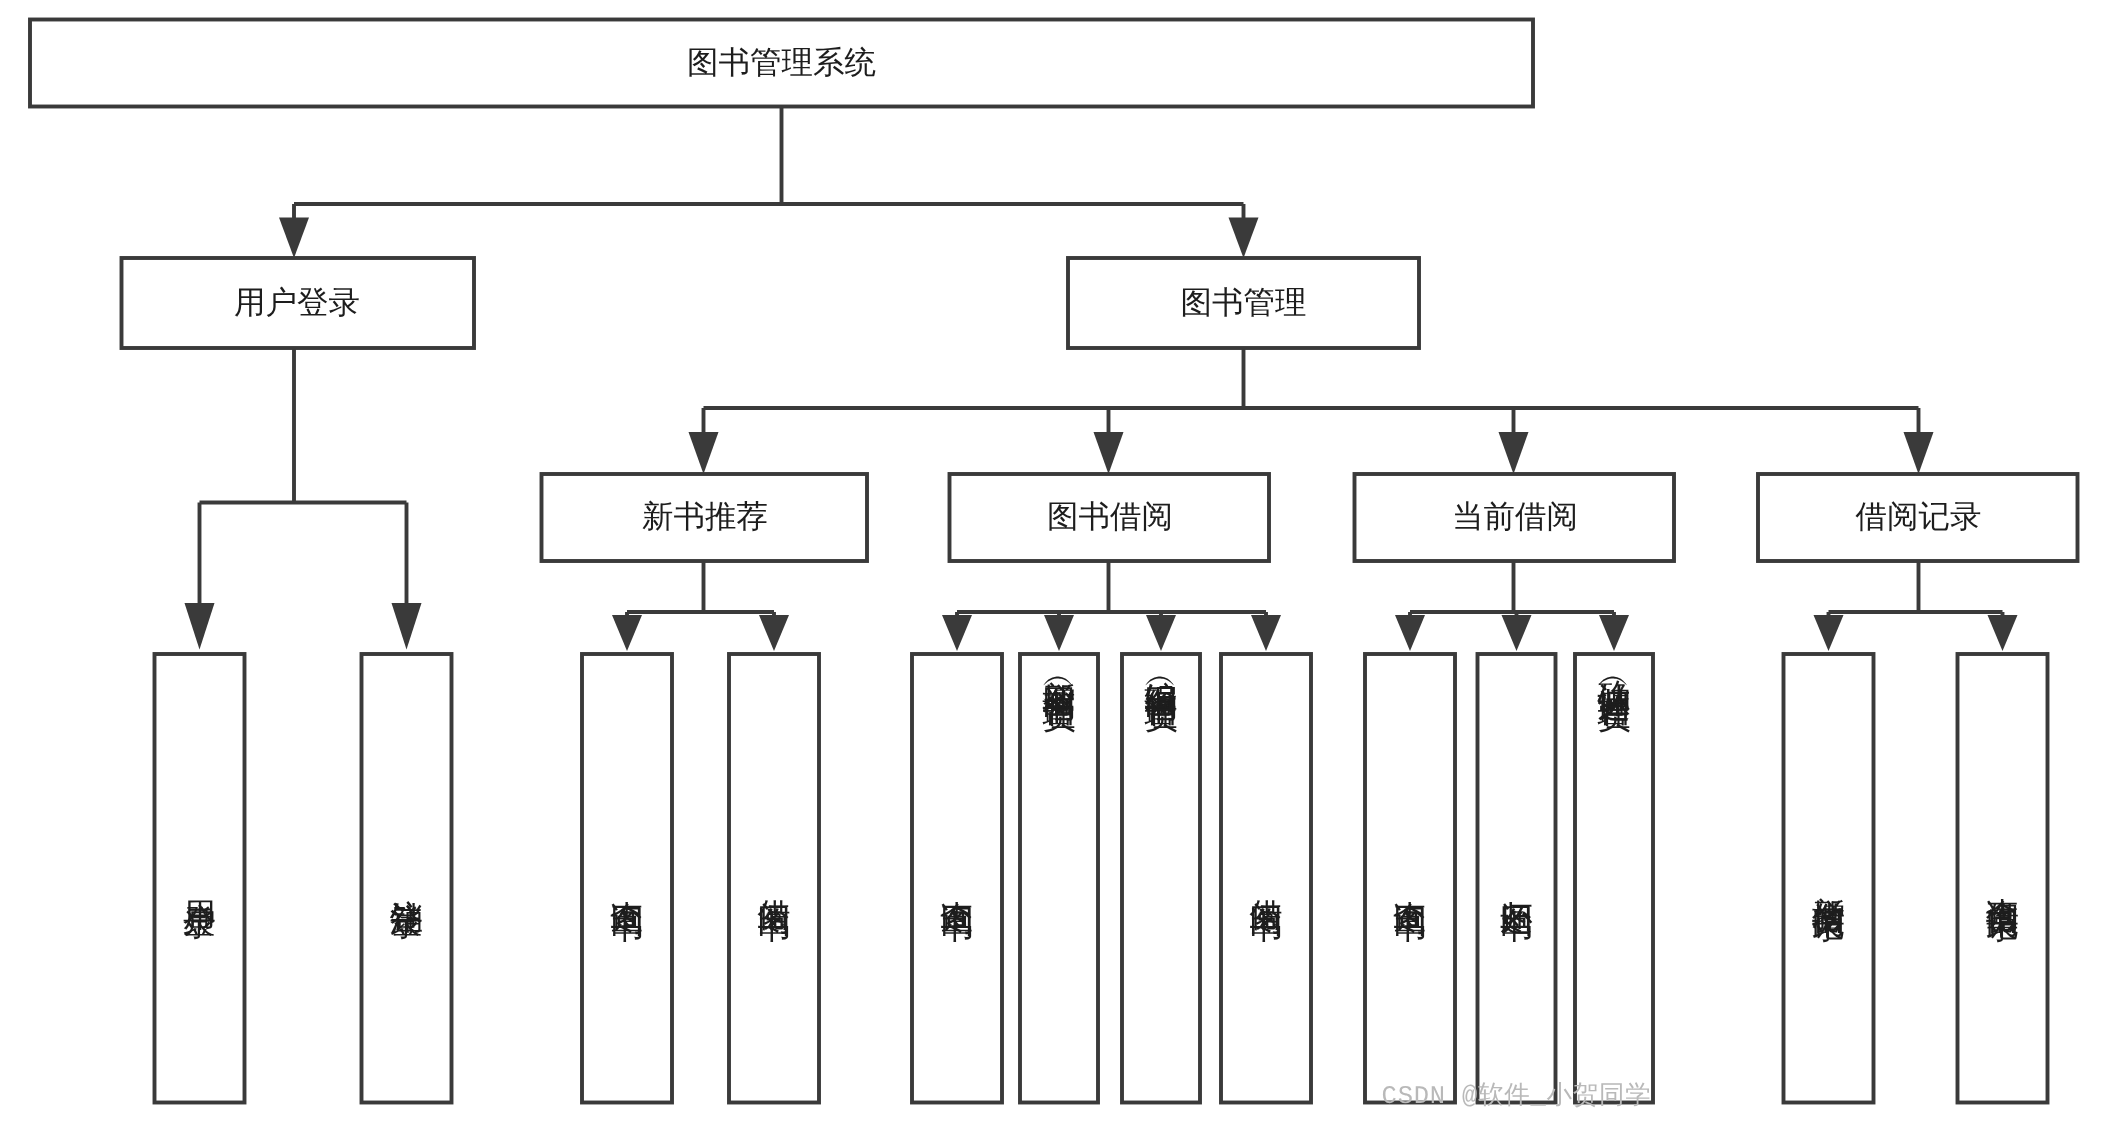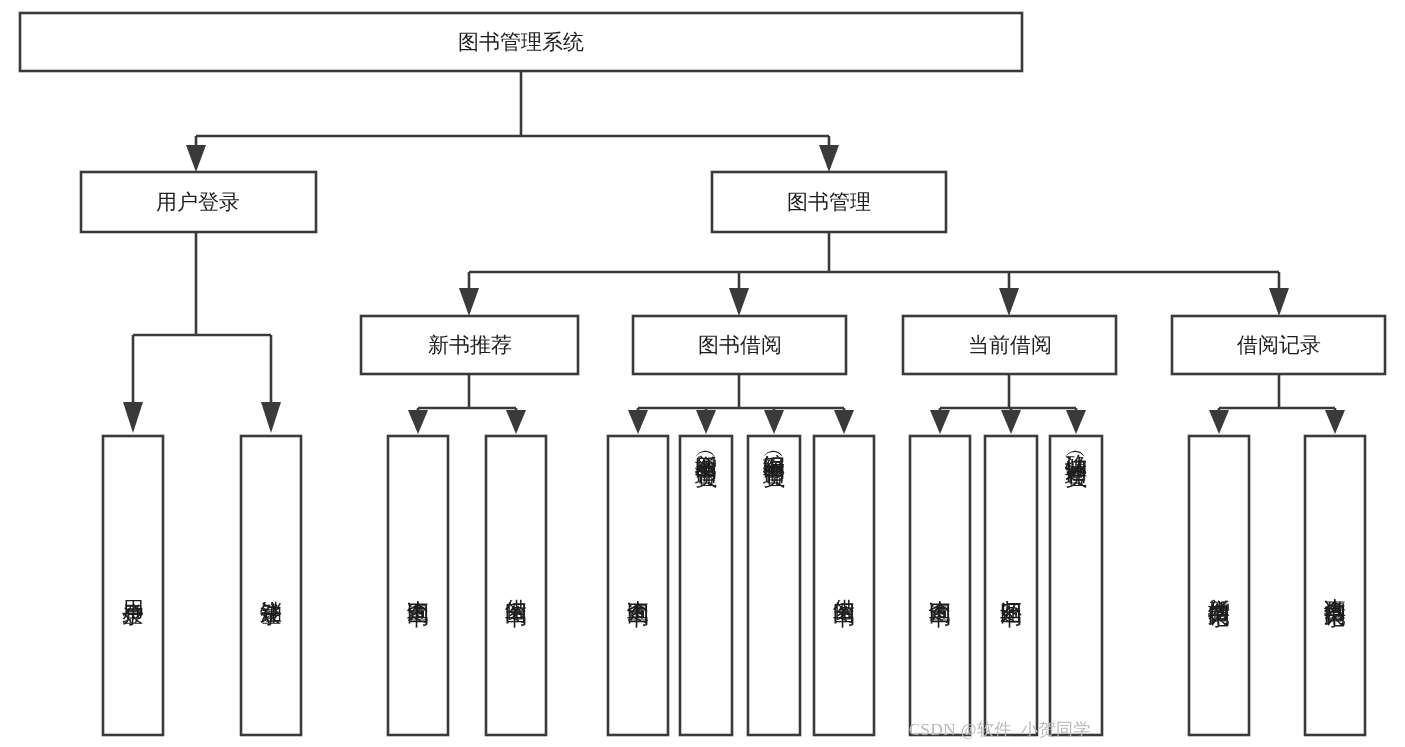--- a/index.html
+++ b/index.html
@@ -66,23 +66,23 @@
     text-orientation: upright;
     font-family: "Liberation Sans", "DejaVu Sans", sans-serif;
     font-size: 22px;
     line-height: 1.18;
     letter-spacing: 2px;
     color: #1d1d1d;
     white-space: nowrap;
   }
   .watermark {
     position: absolute;
-    right: 27px;
+    right: 17px;
     bottom: 6px;
-    font-family: Liberation Serif, serif;
+    font-family: Liberation Mono, monospace;
     font-size: 17px;
     color: #b9b9b9;
     letter-spacing: 0.5px;
     user-select: none;
     white-space: nowrap;
   }
 </style>
 </head>
 <body>
 

